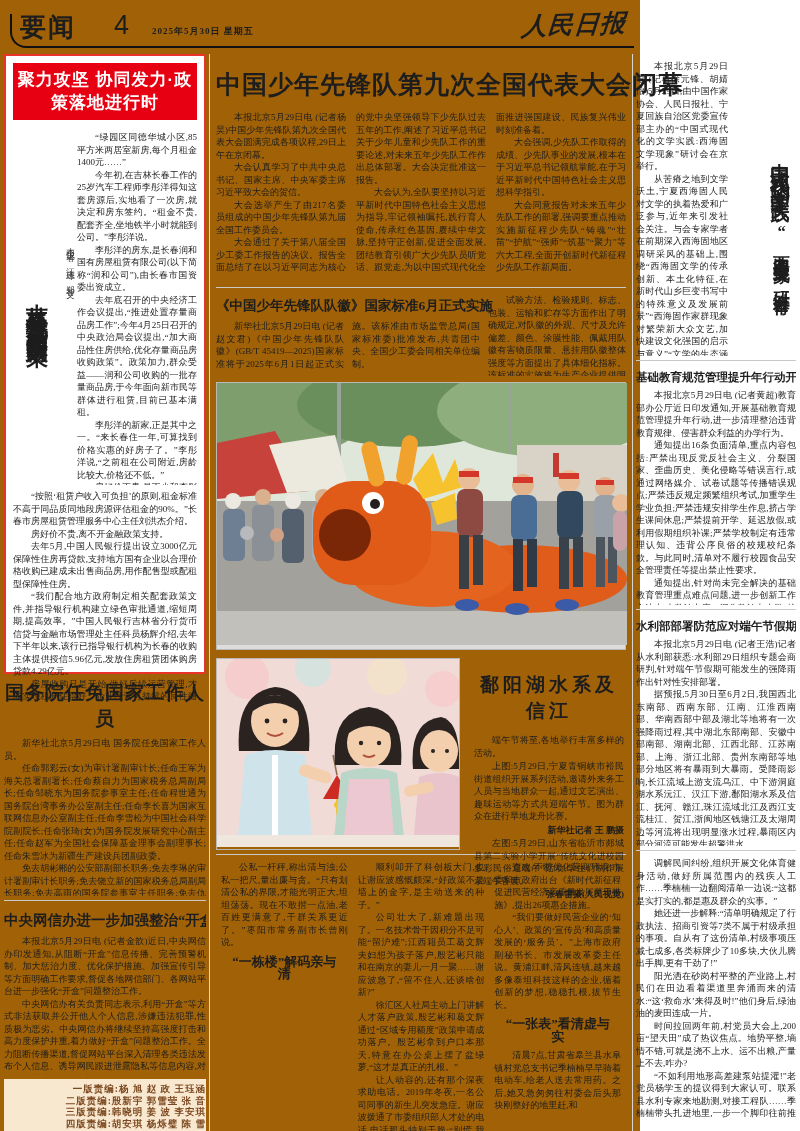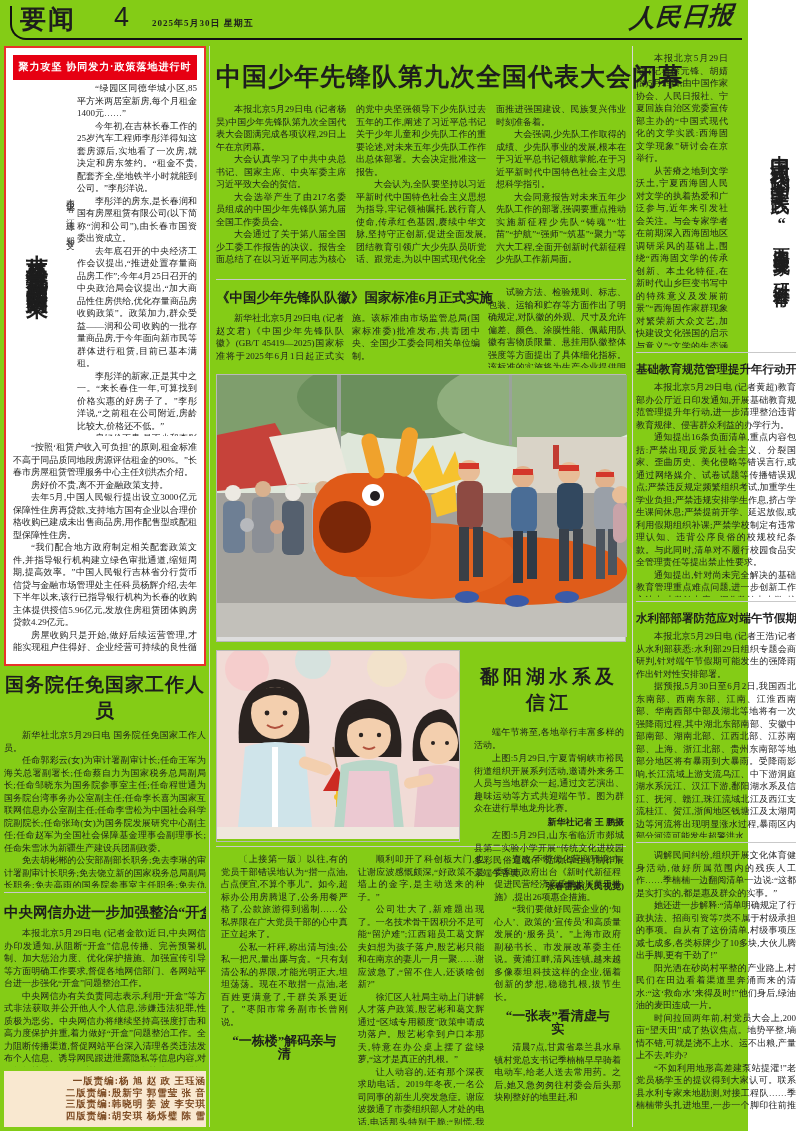--- a/index.html
+++ b/index.html
@@ -2,21 +2,21 @@
 <html><head>
 <meta charset="utf-8">
 <style>
   * { box-sizing: border-box; }
   html,body { margin:0; padding:0; }
   body {
     width:800px; height:1131px; background:#ffffff;
     font-family:"Liberation Serif","DejaVu Serif",serif;
     color:#1d1d1d; overflow:hidden;
   }
-  .page { position:relative; width:748px; height:1131px; background:#84cc16; padding:0 4px; }
+  .page { position:relative; width:640px; height:1131px; background:#a16207; padding:8px 4px; }
 
   
   .masthead-row { position:relative; height:42px; }
   .head-bracket {
     position:absolute; left:6px; top:6px; right:2px; height:34px;
     border-left:2px solid #111; border-bottom:2px solid #111;
     border-bottom-left-radius:16px;
   }
   .section-name { position:absolute; left:16px; top:2px; font-size:26px; font-weight:700; letter-spacing:2px; }
   .page-no { position:absolute; left:110px; top:2px; font-size:27px; font-weight:400; font-family:"Liberation Sans",sans-serif; }
@@ -32,22 +32,22 @@
   .bt { font-size:9px; line-height:12.5px; text-align:justify;font-family:Liberation Serif, serif; }
   .bt p { margin:0; text-indent:2em; }
   .clip { overflow:hidden; }
   .hr { border:none; border-top:1px solid #c9c9c9; margin:4px 0; }
 
   
   .red-box {
     border:2px solid #e8322a; height:620px; padding:7px; position:relative; background:#fff;
   }
   .eyebrow-banner {
-    background:#e60012; color:#fff; font-weight:700; font-size:10px;
-    text-align:center; padding:5px 0 6px; letter-spacing:1px; margin-bottom:2px;
+    background:#e60012; color:#fff; font-weight:700; font-size:17px;
+    text-align:center; padding:5px 0 6px; letter-spacing:1px; margin-bottom:11px;
     font-family:"Liberation Sans","DejaVu Sans",sans-serif;
   }
   .box-top { display:flex; height:354px; }
   .v-headline {
     writing-mode:vertical-rl; text-orientation:upright;
     font-size:22px; font-weight:900; letter-spacing:3px; line-height:40px;
     width:44px; text-align:center; flex:none;
   }
   .v-byline {
     writing-mode:vertical-rl; text-orientation:upright;
@@ -340,21 +340,20 @@
               <p class="credit">张春雷摄(人民视觉)</p>
             </div>
         </div>
       </div>
 
       <hr class="hr">
 
       <div class="cont-row">
         <div class="cont-col bt clip">
           <div>
-              <p>〔上接第一版〕以往,有的党员干部错误地认为“揩一点油,占点便宜,不算个事儿”。如今,超标办公用房腾退了,公务用餐严格了,公款旅游得到遏制……公私界限在广大党员干部的心中真正立起来了。</p>
               <p>公私一杆秤,称出清与浊;公私一把尺,量出廉与贪。“只有划清公私的界限,才能光明正大,坦坦荡荡。现在不敢揩一点油,老百姓更满意了,干群关系更近了。”枣阳市常务副市长曾刚说。</p>
             </div>
           <div class="subhead">“一栋楼”解码亲与清</div>
 
         </div>
         <div class="cont-col bt clip">
           <div>
               <p>顺利叩开了科创板大门,也让谢应波感慨颇深,“好政策不是墙上的金字,是主动送来的种子。”</p>
               <p>公司壮大了,新难题出现了。一名技术骨干因积分不足可能“留沪难”;江西籍员工葛文辉夫妇想为孩子落户,殷艺彬只能和在南京的妻儿一月一聚……谢应波急了,“留不住人,还谈啥创新?”</p>
               <p>徐汇区人社局主动上门讲解人才落户政策,殷艺彬和葛文辉通过“区域专用额度”政策申请成功落户。殷艺彬拿到户口本那天,特意在办公桌上摆了盆绿萝,“这才是真正的扎根。”</p>

